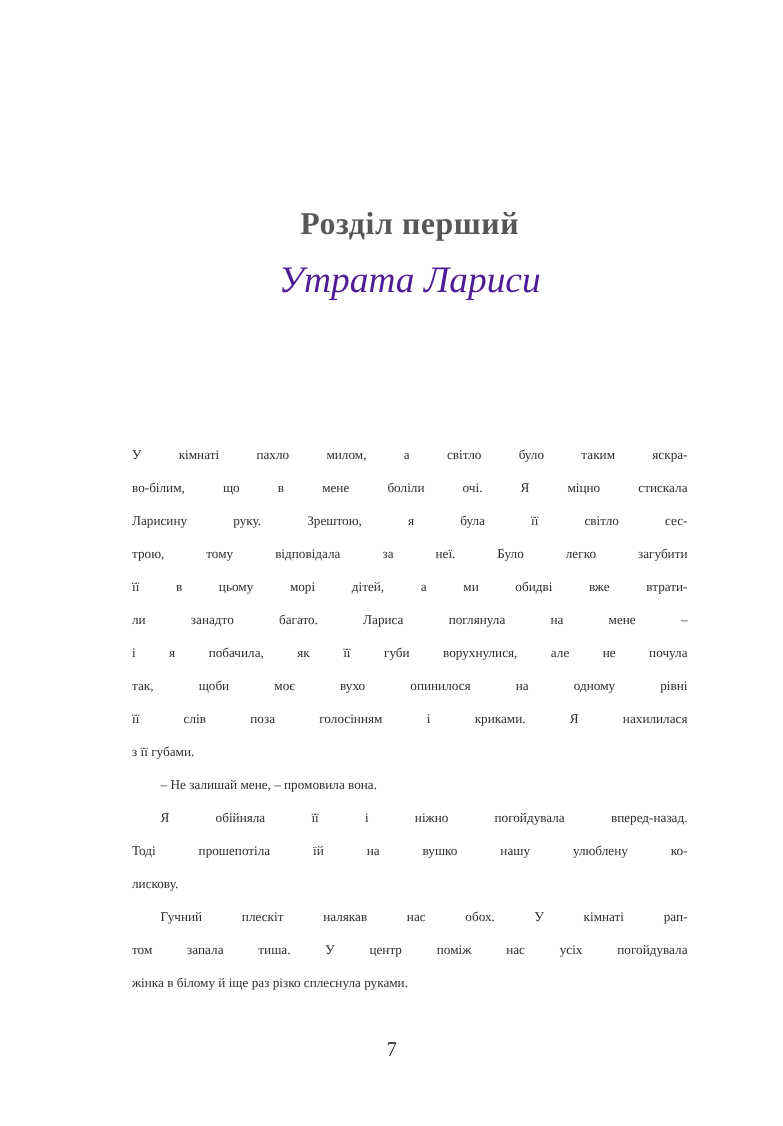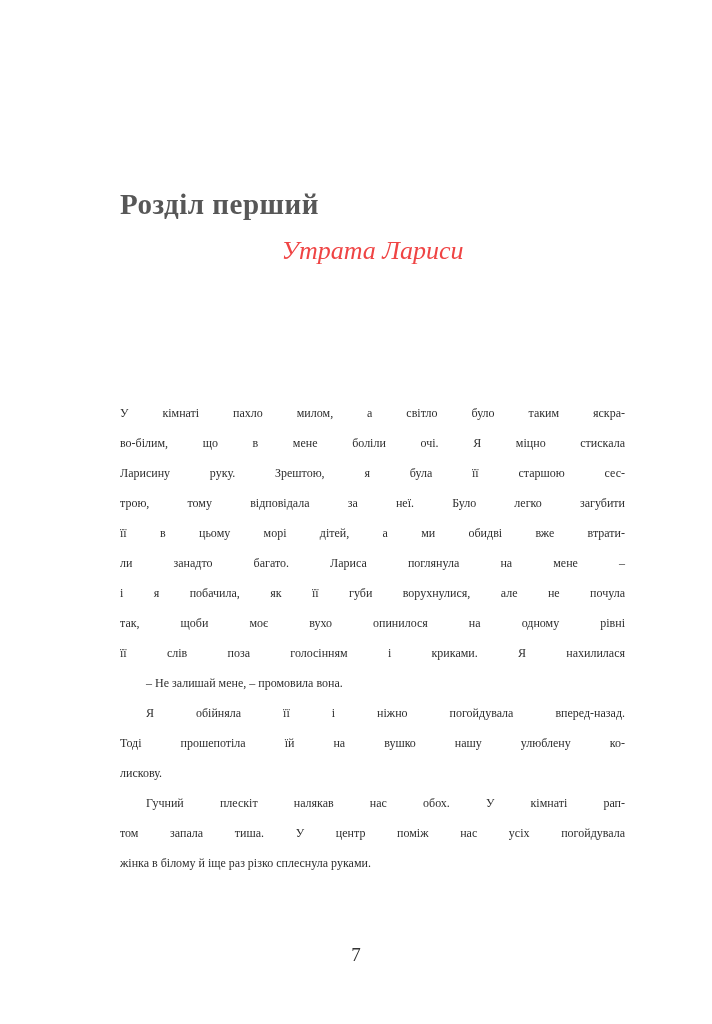--- a/index.html
+++ b/index.html
@@ -13,35 +13,36 @@
     height: 1024px;
     background: #ffffff;
     font-family: "Liberation Serif", serif;
     overflow: hidden;
   }
   .chapter-label {
     position: absolute;
     top: 188px;
     left: 120px;
     width: 505px;
+    text-align: center;
     font-size: 29px;
     font-weight: bold;
     color: #575757;
     letter-spacing: 0.5px;
   }
   .chapter-title {
     position: absolute;
     top: 236px;
     left: 120px;
     width: 505px;
     text-align: center;
-    font-size: 26px;
+    font-size: 34px;
     font-style: italic;
     font-weight: normal;
-    color: #ef4444;
+    color: #4c1d95;
   }
   .body-text {
     position: absolute;
     top: 398px;
     left: 120px;
     width: 505px;
     font-size: 12px;
     line-height: 30px;
     color: #2e2e2e;
   }
@@ -72,27 +73,28 @@
 </head>
 <body>
 
 <div class="book-page">
   <div class="chapter-label">Розділ перший</div>
   <div class="chapter-title">Утрата Лариси</div>
   <div class="body-text">
       <div class="para">
         <div class="line just">У кімнаті пахло милом, а світло було таким яскра-</div>
         <div class="line just">во-білим, що в мене боліли очі. Я міцно стискала</div>
-        <div class="line just">Ларисину руку. Зрештою, я була її старшою сес-</div>
+        <div class="line just">Ларисину руку. Зрештою, я була її світло сес-</div>
         <div class="line just">трою, тому відповідала за неї. Було легко загубити</div>
         <div class="line just">її в цьому морі дітей, а ми обидві вже втрати-</div>
         <div class="line just">ли занадто багато. Лариса поглянула на мене –</div>
         <div class="line just">і я побачила, як її губи ворухнулися, але не почула</div>
         <div class="line just">так, щоби моє вухо опинилося на одному рівні</div>
         <div class="line just">її слів поза голосінням і криками. Я нахилилася</div>
+        <div class="line">з її губами.</div>
       </div>
       <div class="para indent">
         <div class="line">– Не залишай мене, – промовила вона.</div>
       </div>
       <div class="para indent">
         <div class="line just">Я обійняла її і ніжно погойдувала вперед-назад.</div>
         <div class="line just">Тоді прошепотіла їй на вушко нашу улюблену ко-</div>
         <div class="line">лискову.</div>
       </div>
       <div class="para indent">

